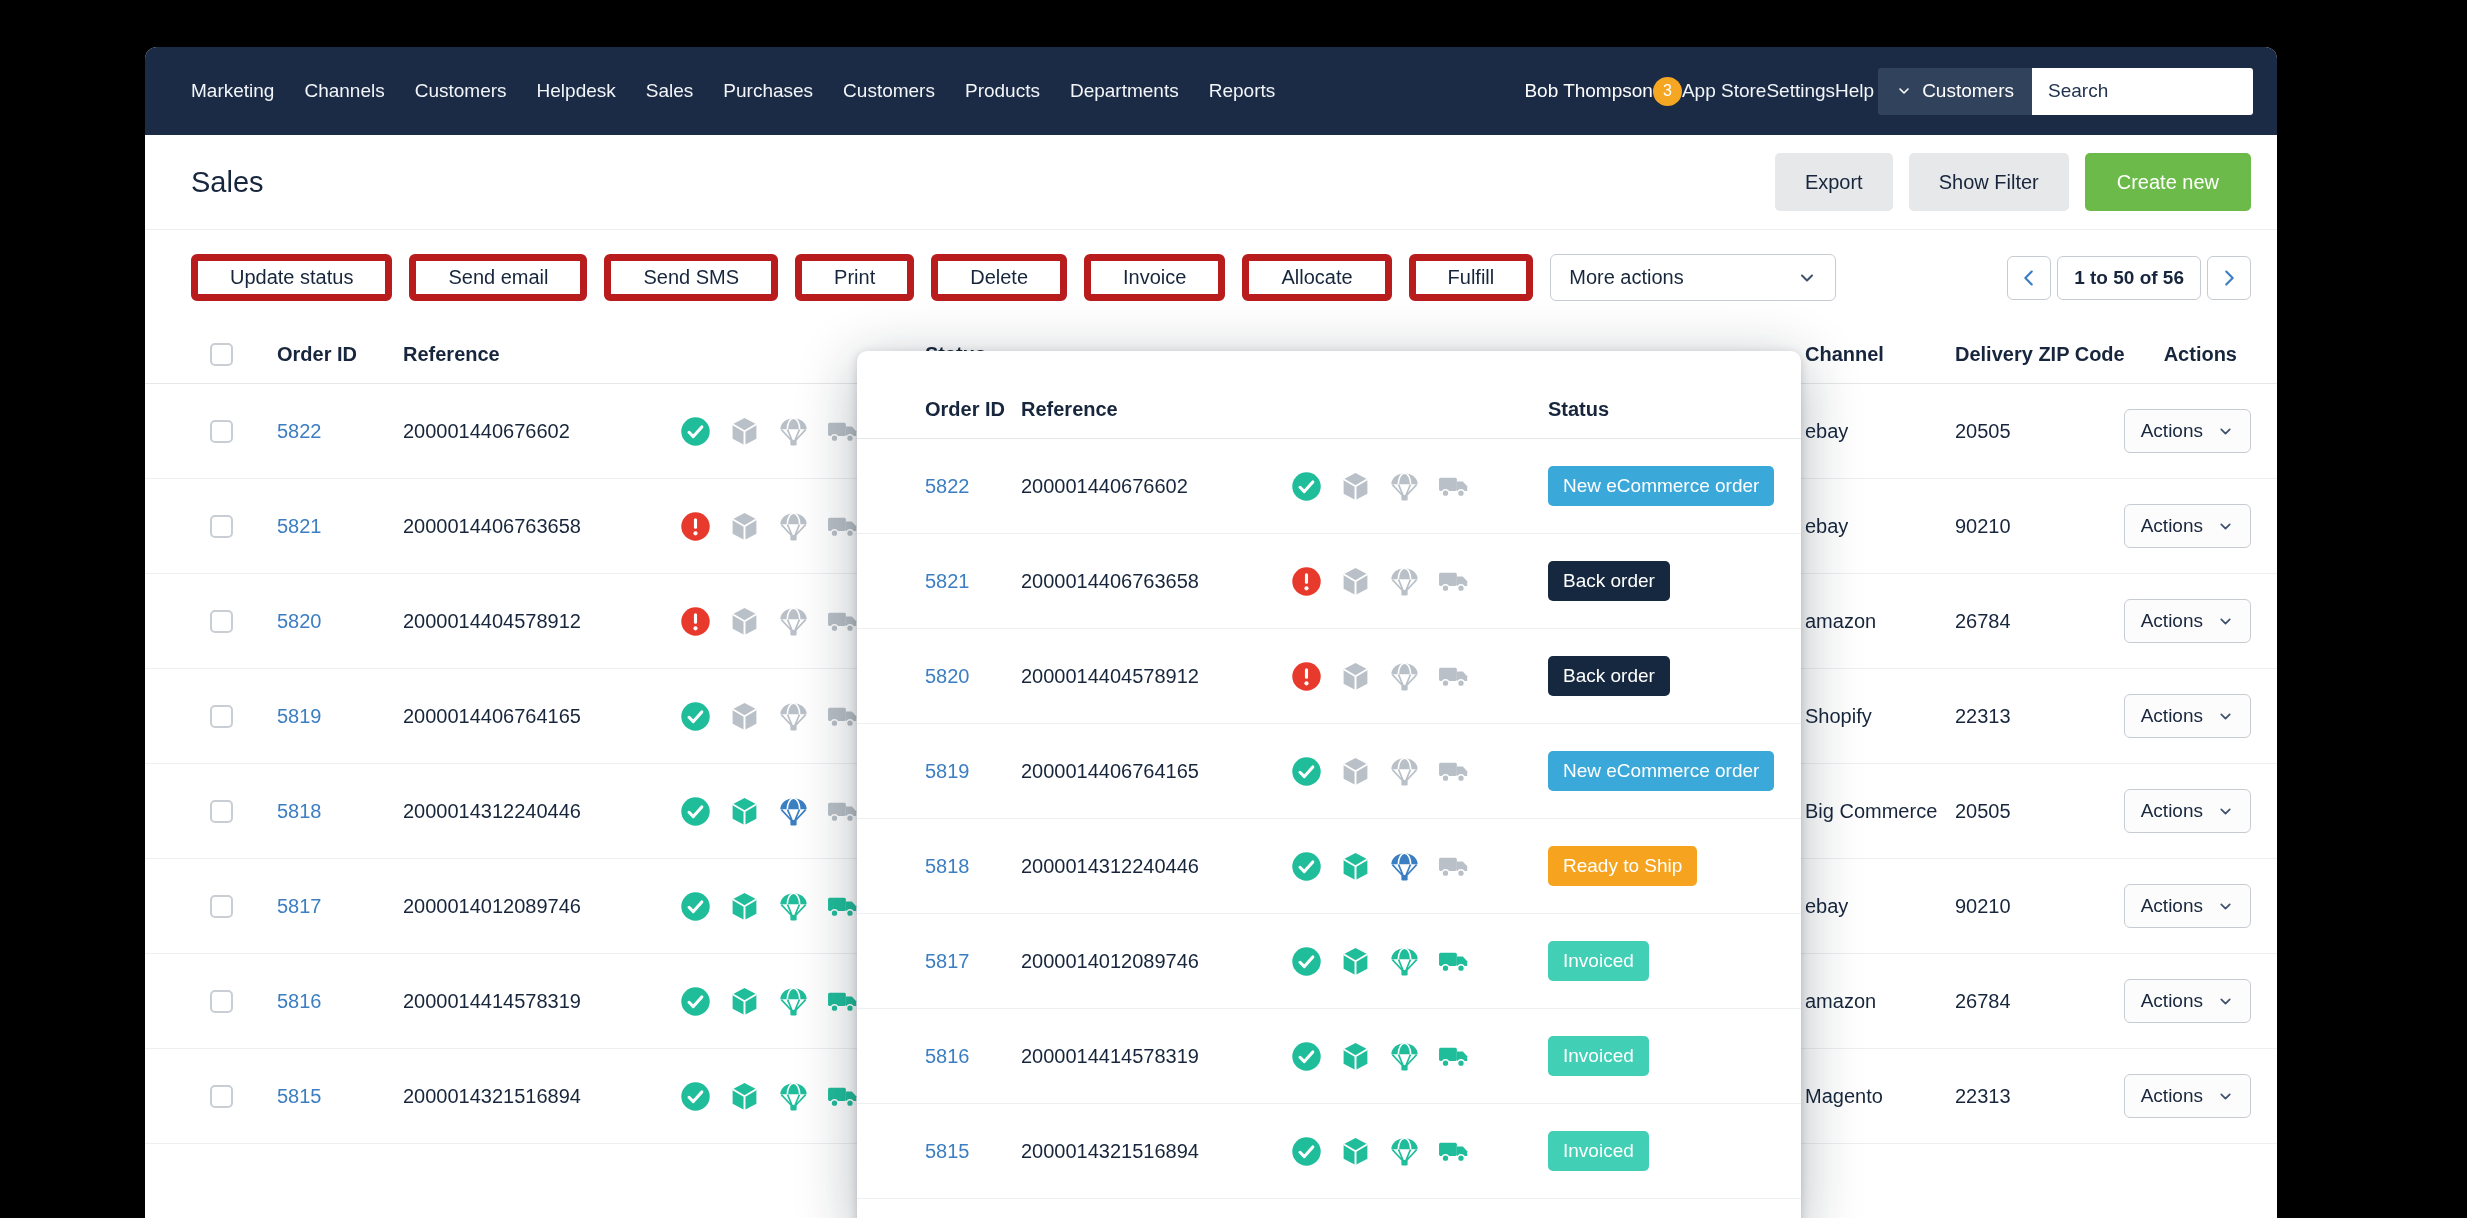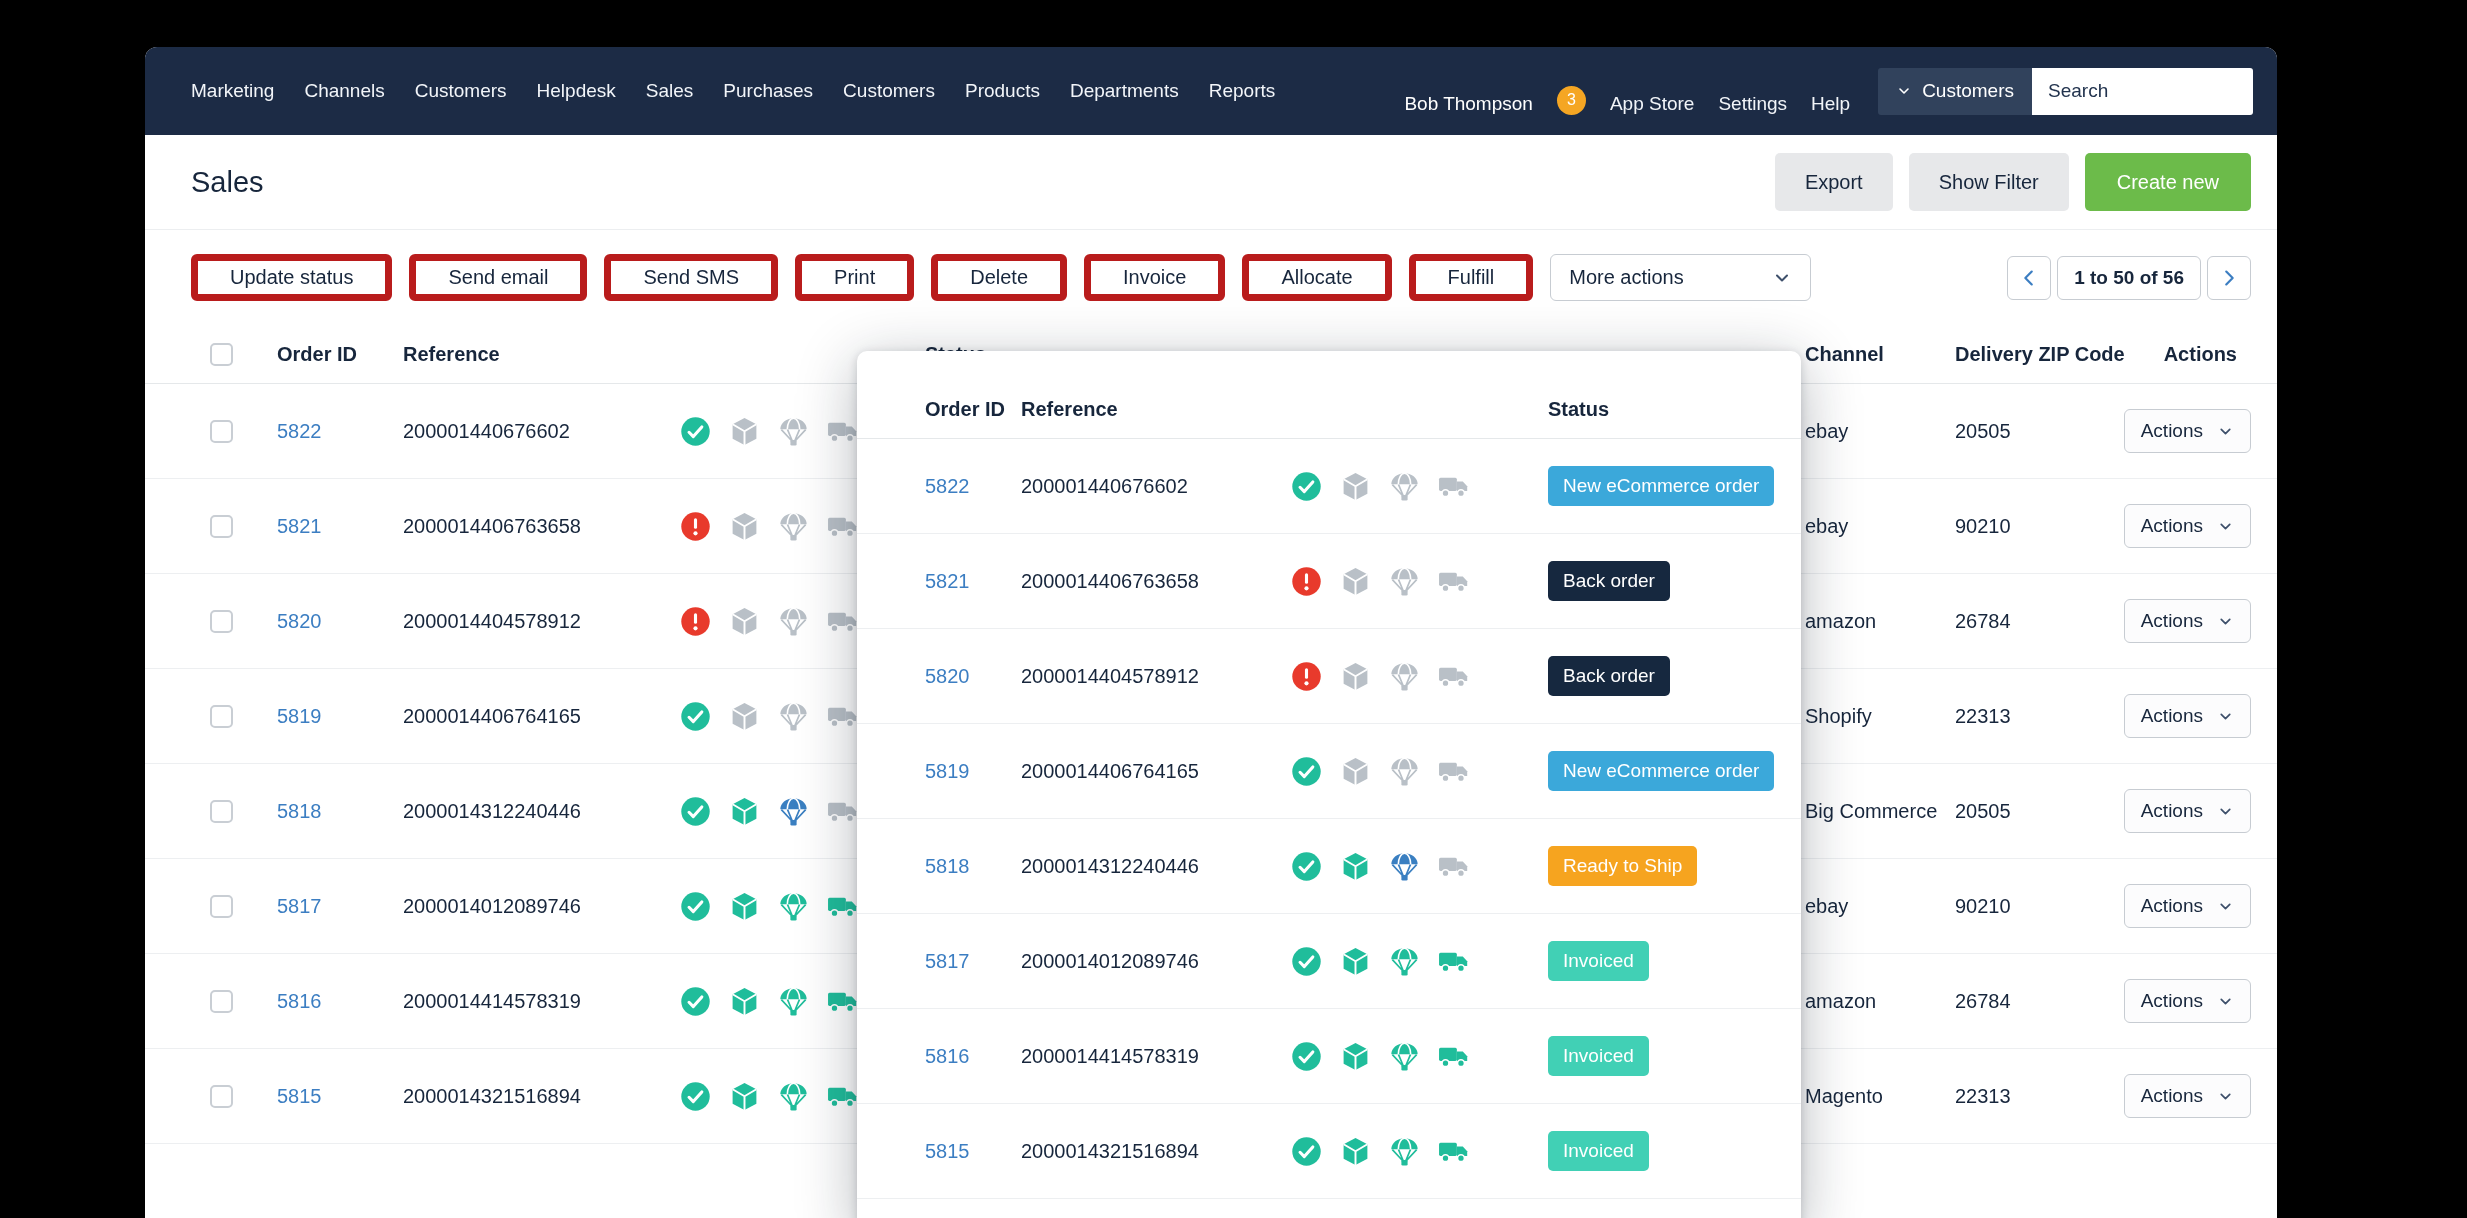--- a/index.html
+++ b/index.html
@@ -16,21 +16,21 @@
   .dot.red{background:#f4564e}.dot.yellow{background:#f8bd3f}.dot.green{background:#35c747}
   .chrome-arrow{width:26px;height:26px;color:#6f7884;margin-right:16px;flex:0 0 auto;}
   .urlbar{flex:1;height:38px;background:#2a303a;border-radius:8px;display:flex;
     align-items:center;padding:0 20px;margin-right:20px;font-size:18px;color:#7b838e;}
   .chrome-expand{width:24px;height:24px;color:#6f7884;flex:0 0 auto;}
 
   
   .nav{height:88px;background:#1c2b45;display:flex;align-items:center;padding:0 24px 0 46px;}
   .nav-items{display:flex;gap:30px;}
   .nav-item{color:#f2f5f9;font-size:19px;white-space:nowrap;cursor:pointer;}
-  .nav-right{margin-left:auto;display:flex;align-items:flex-end;gap:24px;}
+  .nav-right{margin-left:auto;display:flex;align-items:center;}
   .nav-user{color:#fff;font-size:19px;white-space:nowrap;}
   .notif-badge{width:29px;height:29px;border-radius:50%;background:#f5a623;color:#fff;
     font-size:16px;display:flex;align-items:center;justify-content:center;}
   .search-group{display:flex;height:47px;margin-left:4px;}
   .scope{background:#31425c;color:#fff;display:flex;align-items:center;gap:10px;
     padding:0 18px;font-size:19px;border-radius:3px 0 0 3px;cursor:pointer;}
   .scope-caret{width:16px;height:16px;color:#fff;}
   .searchbox{width:221px;border:none;outline:none;background:#fff;color:#17263c;
     font-size:19px;padding:0 16px;font-family:inherit;border-radius:0 3px 3px 0;}
   .searchbox::placeholder{color:#22334e;opacity:1;}
@@ -42,21 +42,21 @@
   .header-buttons{margin-left:auto;display:flex;gap:16px;}
   .btn{height:58px;border:none;border-radius:5px;font-size:20px;font-family:inherit;cursor:pointer;}
   .btn-gray{background:#e7e8ea;color:#17263c;padding:0 30px;}
   .btn-green{background:#6cbb4a;color:#fff;padding:0 32px;}
 
   
   .toolbar{position:relative;z-index:40;height:95px;display:flex;align-items:center;
     gap:17px;padding:0 26px 0 46px;}
   .tbtn{height:47px;padding:0 32px;background:#fff;border:7px solid #b91c1c;border-radius:6px;
     font-size:20px;color:#17263c;font-family:inherit;cursor:pointer;white-space:nowrap;}
-  .more-actions{height:47px;width:261px;display:flex;align-items:center;justify-content:space-between;
+  .more-actions{height:47px;width:286px;display:flex;align-items:center;justify-content:space-between;
     padding:0 18px;background:#fff;border:1px solid #c7ccd2;border-radius:6px;font-size:20px;
     color:#17263c;cursor:pointer;}
   .dd-caret{width:20px;height:20px;color:#3e506b;}
   .spacer{flex:1;}
   .pagination{display:flex;align-items:center;gap:6px;}
   .pg-btn{width:44px;height:44px;display:flex;align-items:center;justify-content:center;
     background:#fff;border:1px solid #c7ccd2;border-radius:6px;cursor:pointer;}
   .pg-btn svg{width:22px;height:22px;color:#3c7ec2;}
   .pg-range{height:44px;display:flex;align-items:center;padding:0 16px;border:1px solid #c7ccd2;
     border-radius:6px;font-size:19px;color:#17263c;background:#fff;white-space:nowrap;font-weight:bold;}

